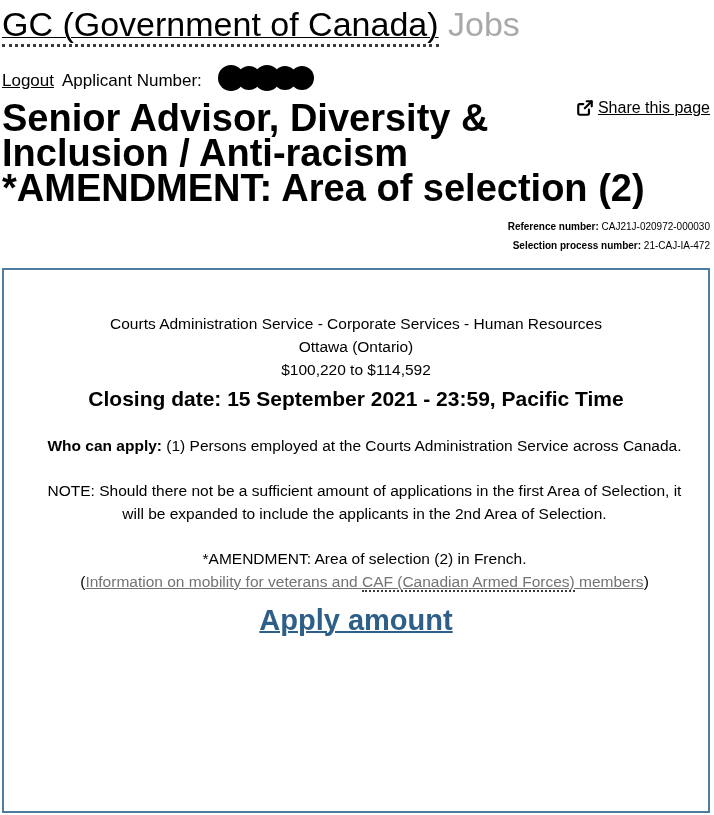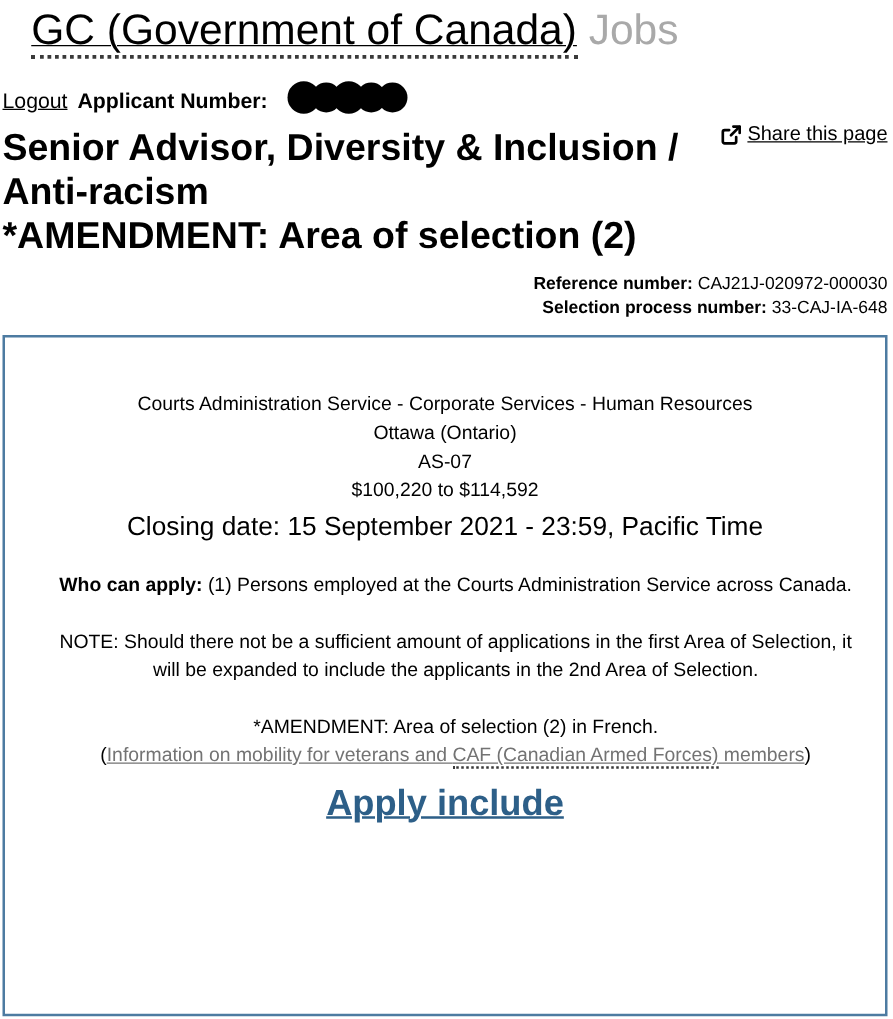--- a/index.html
+++ b/index.html
@@ -24,38 +24,37 @@
     margin:2px 0 0 0;
     line-height:40px;
   }
   .site-abbr{
     color:#000;
     text-decoration:underline;
     text-decoration-thickness:1px;
     border-bottom:3px dotted #3a3a3a;
     padding-bottom:1px;
     cursor:pointer;
-    margin-left:23px;
   }
   .site-suffix{color:var(--muted-gray);}
 
   
   .logout-row{
     margin-top:21px;
     font-size:17px;
     display:flex;
     align-items:flex-end;
   }
   .logout-link{
     color:#000;
     text-decoration:underline;
     cursor:pointer;
     margin-right:8px;
   }
-  .applicant-label{font-weight:700;margin-right:16px;}
+  .applicant-label{font-weight:400;margin-right:16px;}
   .redaction{display:inline-flex;align-items:center;}
   .redaction .dot{
     display:inline-block;
     width:24px;height:24px;
     background:#000;
     border-radius:50%;
     margin-left:-7px;
   }
   .redaction .dot:first-child{margin-left:0;width:26px;height:26px;}
   .redaction .dot:nth-child(3){width:26px;height:26px;}
@@ -69,51 +68,51 @@
     text-decoration:none;
     cursor:pointer;
     display:inline-flex;
     align-items:center;
     gap:4px;
     white-space:nowrap;
   }
   .share-link .share-text{text-decoration:underline;}
   .share-icon{display:inline-block;line-height:0;}
   .job-title{
-    font-size:30px;
+    font-size:38px;
     line-height:35px;
     font-weight:700;
     margin:10px 0 0 0;
   }
   .job-title .title-part{display:block;}
   .job-title .title-part.inline{display:inline;}
 
   
   .ref-block{
     clear:both;
     text-align:right;
-    font-size:14px;
+    font-size:10px;
     line-height:19px;
     margin-top:11px;
   }
   .ref-label{font-weight:700;}
 
   
   .job-box{
     margin-top:13px;
     border:2px solid var(--box-border);
     min-height:545px;
     padding:42px 16px 30px 16px;
     text-align:center;
     font-size:15.5px;
     line-height:23px;
   }
   .org-line{display:block;}
   .closing-date{
-    font-weight:400;
+    font-weight:700;
     font-size:21px;
     line-height:26px;
     margin-top:5px;
   }
   .job-box p{margin:22px 0 0 17px;}
   .bold-label{font-weight:700;}
   .abbr-dotted{
     border-bottom:2px dotted #3a3a3a;
     padding-bottom:0px;
   }
@@ -166,40 +165,39 @@
   <span class="title-part">*AMENDMENT: Area of selection (2)</span>
 </h2>
 
 <div class="ref-block">
   <div>
     <span class="ref-label">Reference number:</span>
     <span>CAJ21J-020972-000030</span>
   </div>
   <div>
     <span class="ref-label">Selection process number:</span>
-    <span>33-CAJ-IA-648</span>
+    <span>21-CAJ-IA-472</span>
   </div>
 </div>
 
 <div class="job-box">
 
   <span class="org-line">Courts Administration Service - Corporate Services - Human Resources</span>
   <span class="org-line">Ottawa (Ontario)</span>
-  <span class="org-line">AS-07</span>
   <span class="org-line">$100,220 to $114,592</span>
 
   <div class="closing-date">Closing date: 15 September 2021 - 23:59, Pacific Time</div>
 
   <p><span class="bold-label">Who can apply:</span><span> (1) Persons employed at the Courts Administration Service across Canada.</span></p>
 
 
   <p>NOTE: Should there not be a sufficient amount of applications in the first Area of Selection, it will be expanded to include the applicants in the 2nd Area of Selection.</p>
 
   <p>
     <span class="org-line">*AMENDMENT: Area of selection (2) in French.</span>
     <span class="org-line"><span>(</span><a class="mobility-link"><span>Information on mobility for veterans and </span><span class="abbr-dotted">CAF (Canadian Armed Forces)</span><span> members</span></a><span>)</span></span>
   </p>
 
   <div class="apply-wrap">
-    <a class="apply-link">Apply include</a>
+    <a class="apply-link">Apply amount</a>
   </div>
 
 </div>
 
 </body></html>

